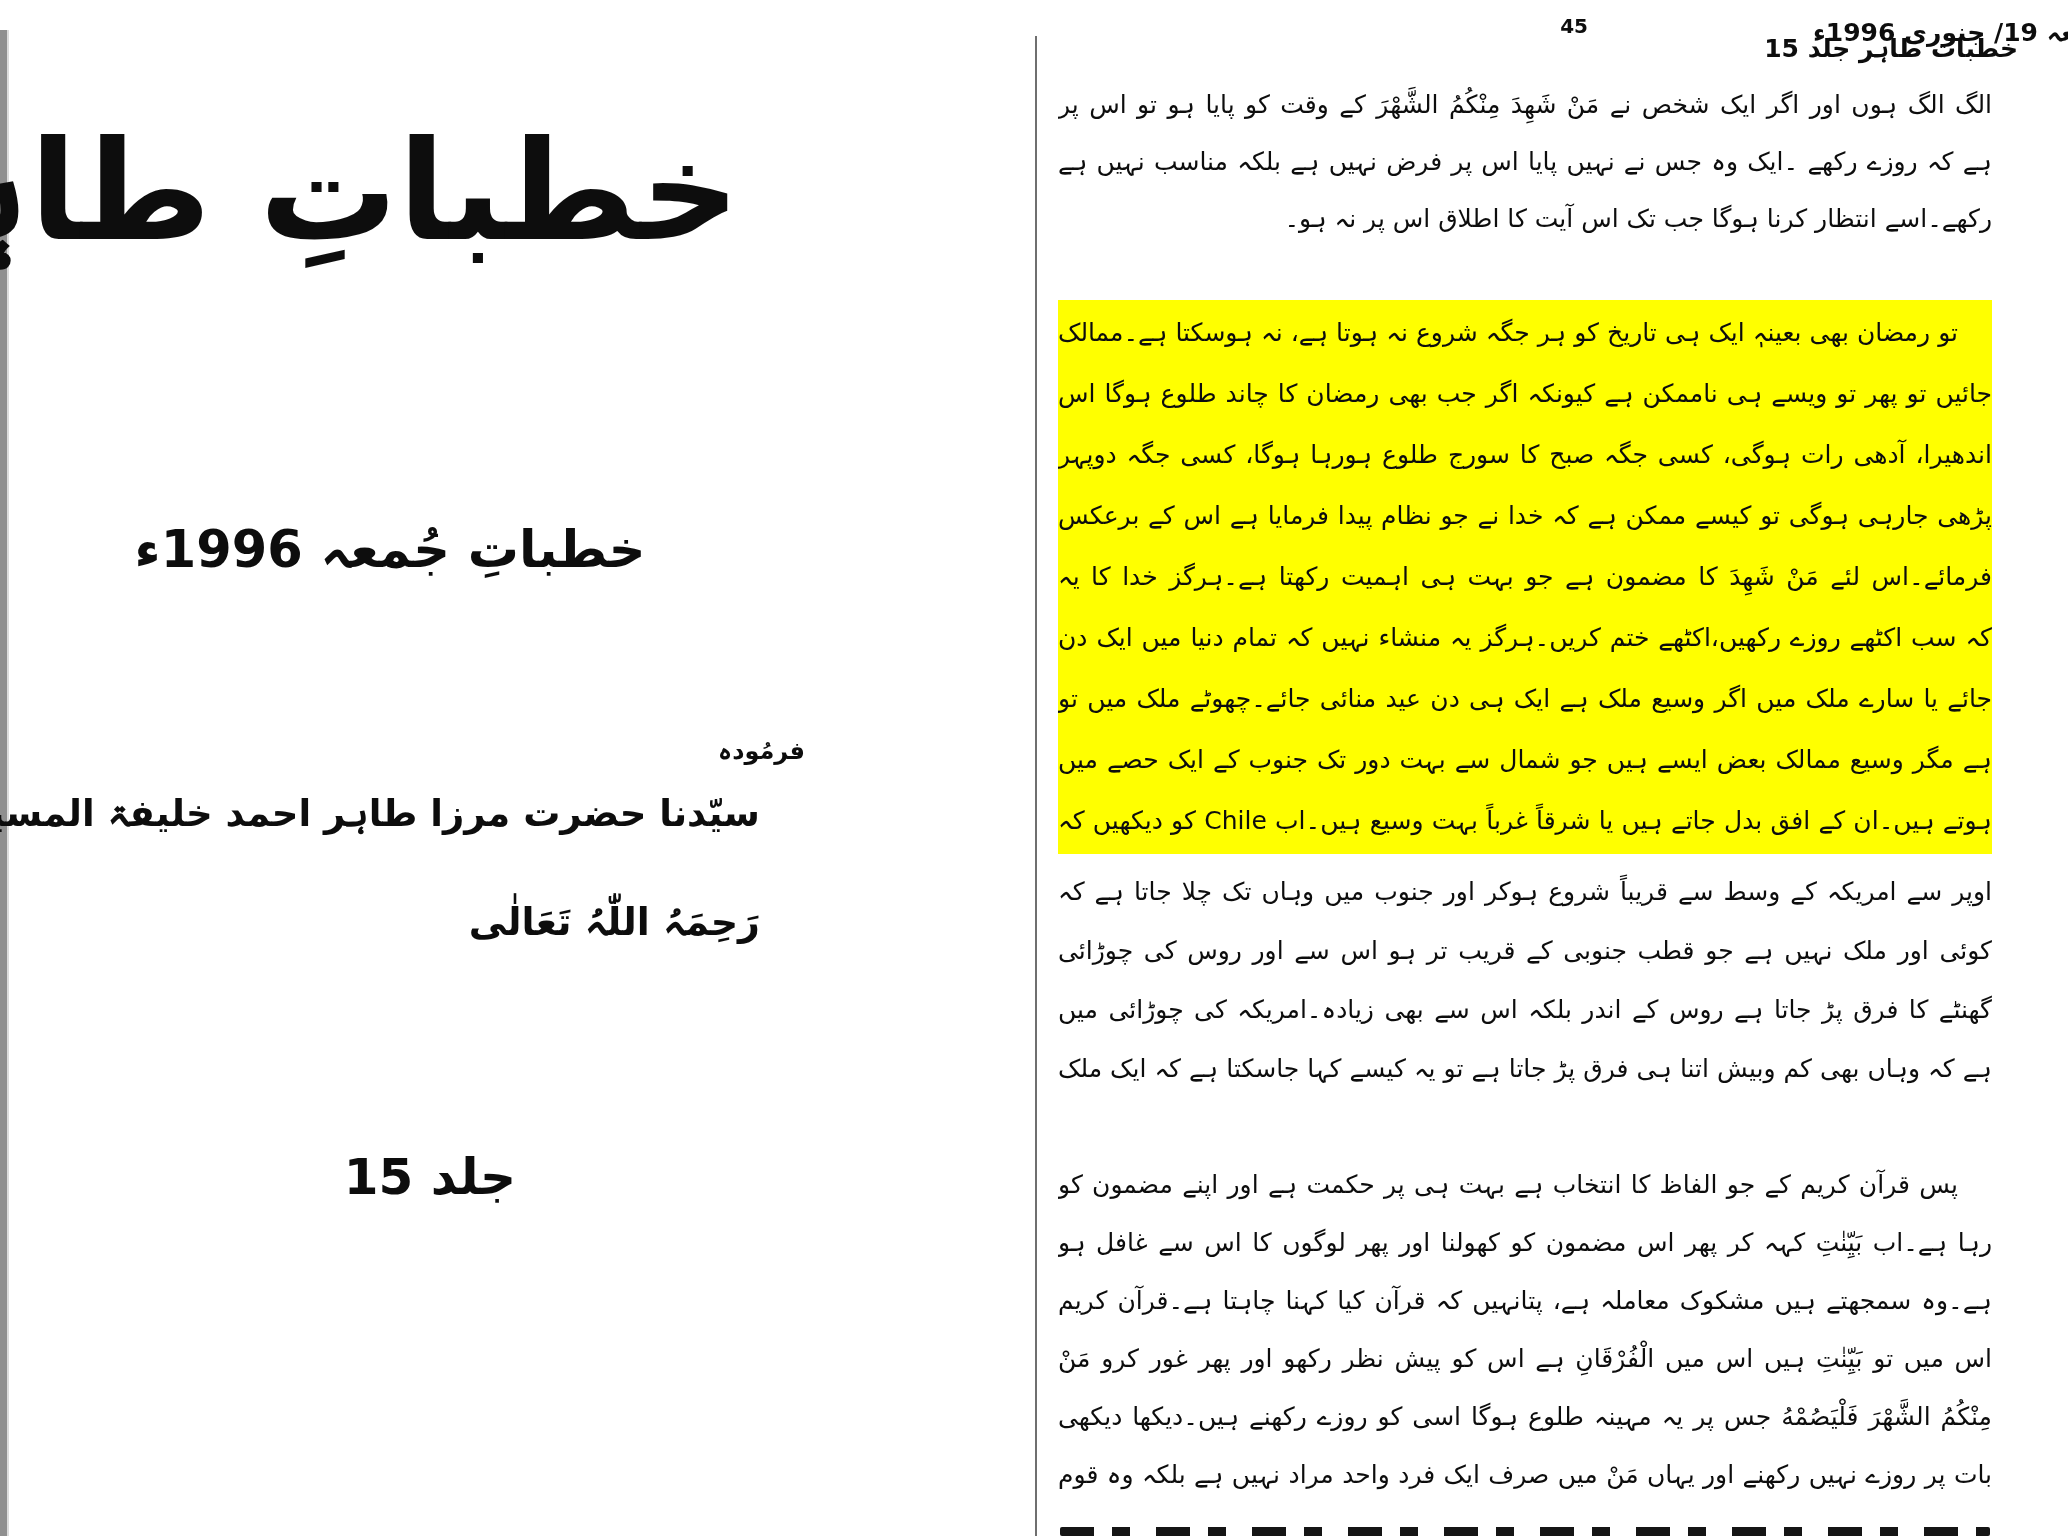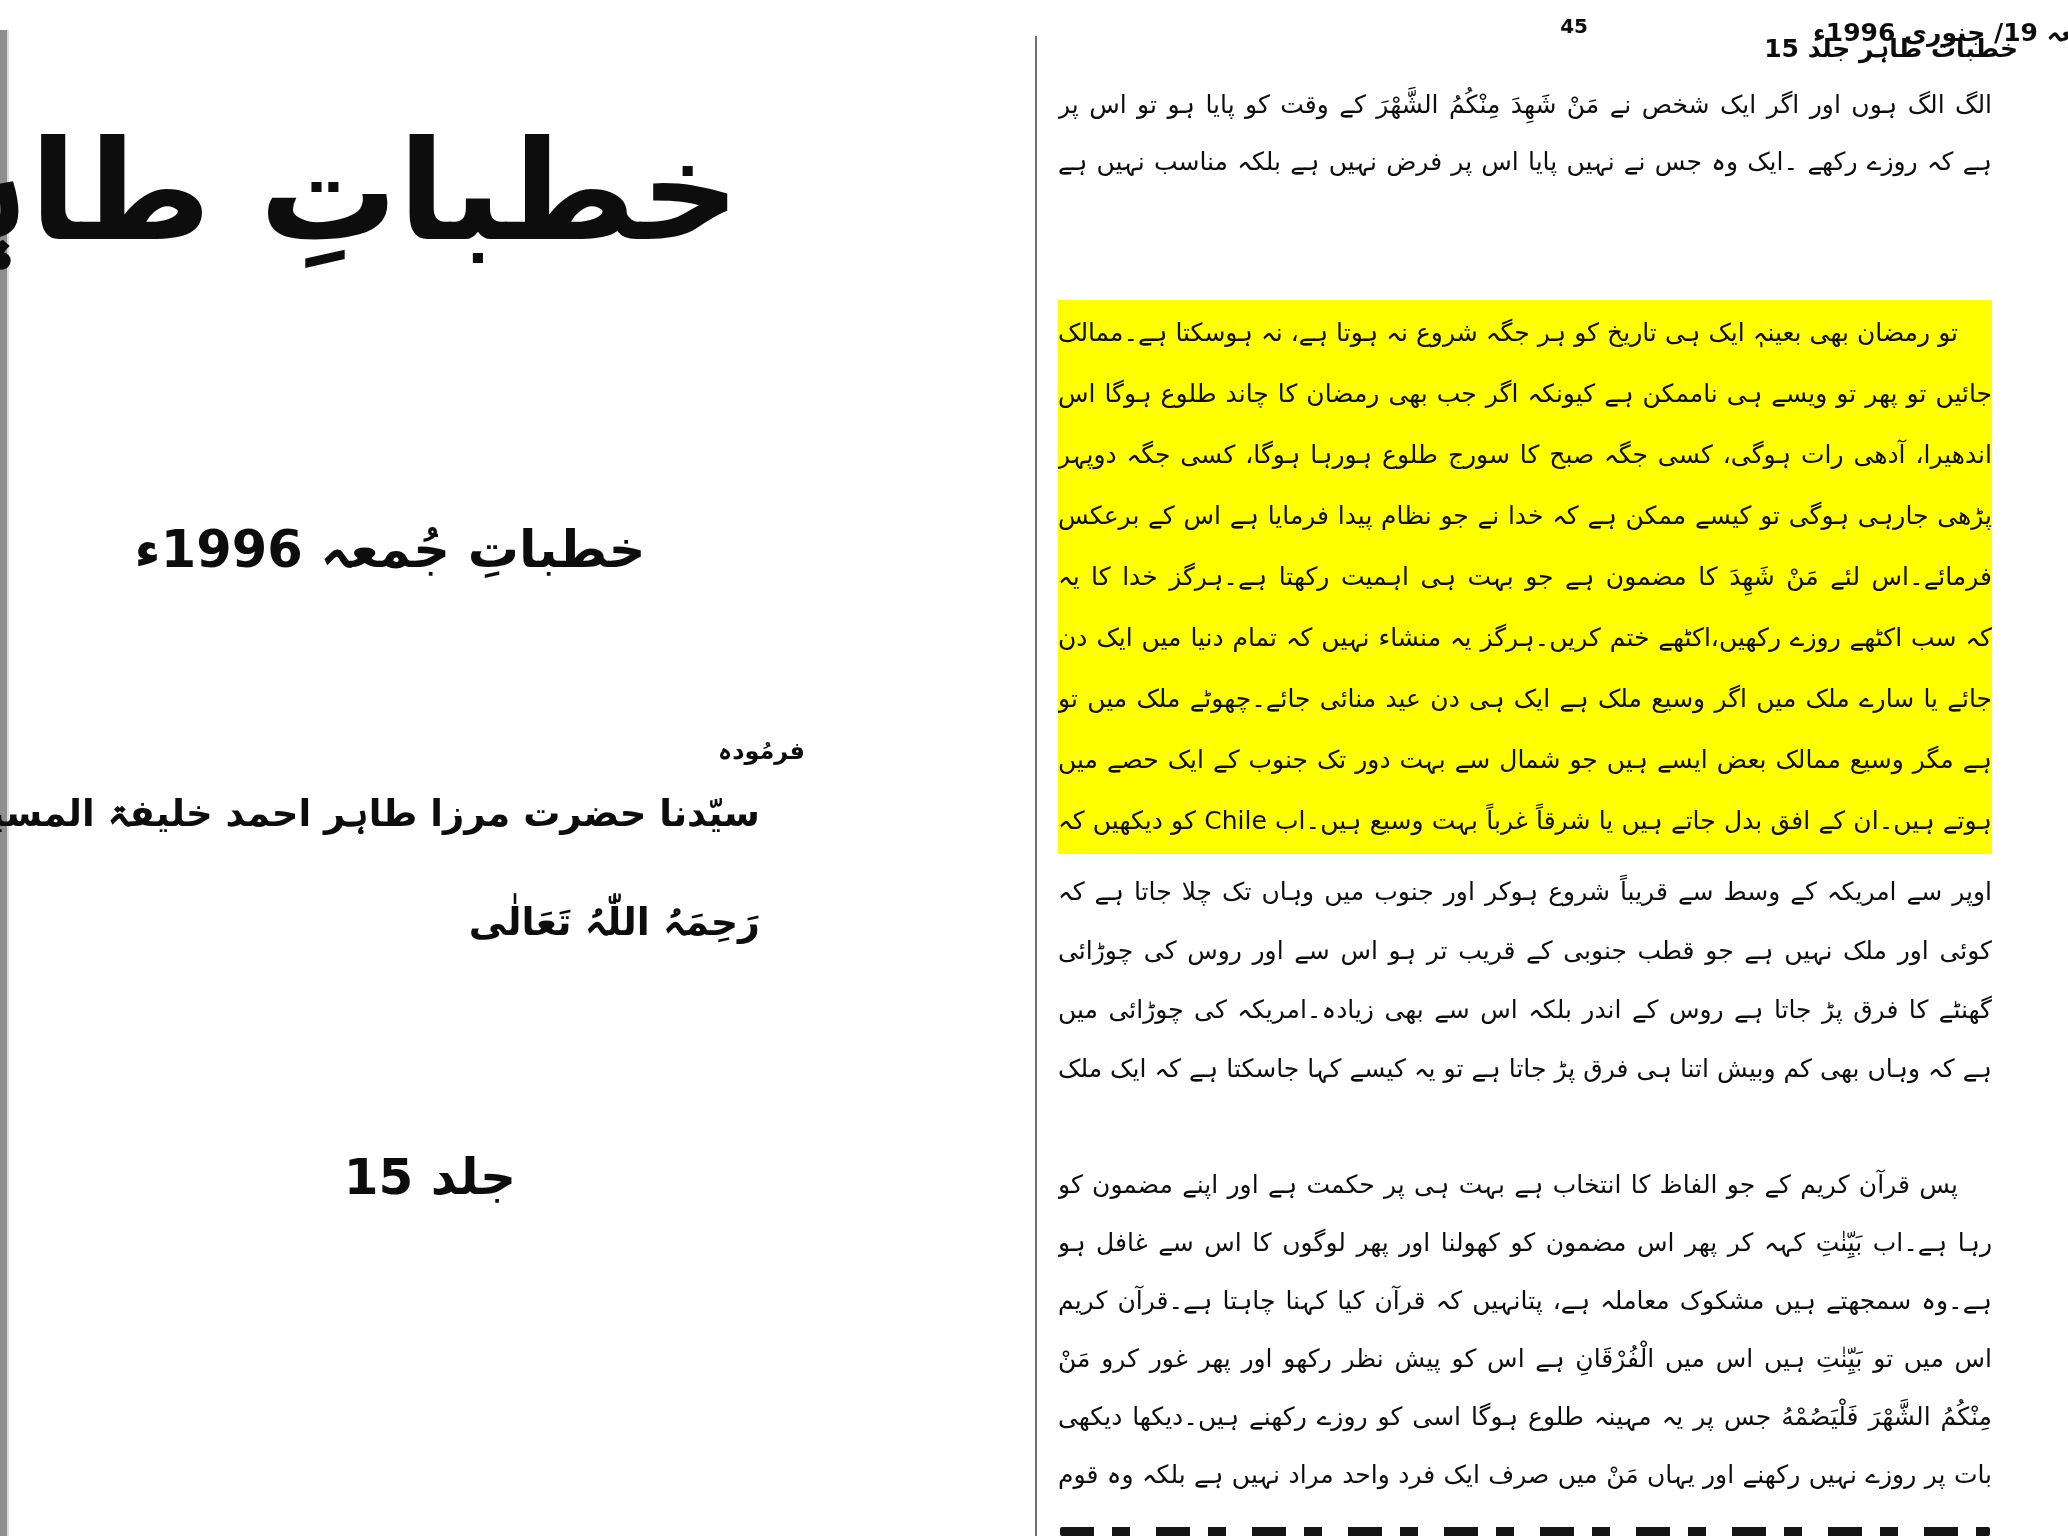--- a/index.html
+++ b/index.html
@@ -126,20 +126,21 @@
 
     <div class="rp-header">
       <span class="h-right">خطبات طاہر جلد 15</span>
       <span class="h-center">45</span>
       <span class="h-left">خطبہ جمعہ 19/ جنوری 1996ء</span>
     </div>
 
     <div class="urdu-block blk-para1">
       <div class="u-line">الگ الگ ہوں اور اگر ایک شخص نے مَنْ شَهِدَ مِنْكُمُ الشَّهْرَ کے وقت کو پایا ہو تو اس پر فرض</div>
       <div class="u-line">ہے کہ روزے رکھے ۔ایک وہ جس نے نہیں پایا اس پر فرض نہیں ہے بلکہ مناسب نہیں ہے کہ</div>
+      <div class="u-line endline">رکھے۔اسے انتظار کرنا ہوگا جب تک اس آیت کا اطلاق اس پر نہ ہو۔</div>
     </div>
 
     <div class="urdu-block blk-highlight">
       <div class="u-line indent">تو رمضان بھی بعینہٖ ایک ہی تاریخ کو ہر جگہ شروع نہ ہوتا ہے، نہ ہوسکتا ہے۔ممالک بدل</div>
       <div class="u-line">جائیں تو پھر تو ویسے ہی ناممکن ہے کیونکہ اگر جب بھی رمضان کا چاند طلوع ہوگا اس وقت کسی جگہ گھپ</div>
       <div class="u-line">اندھیرا، آدھی رات ہوگی، کسی جگہ صبح کا سورج طلوع ہورہا ہوگا، کسی جگہ دوپہر ہوگی، کسی جگہ عصر کی نماز</div>
       <div class="u-line">پڑھی جارہی ہوگی تو کیسے ممکن ہے کہ خدا نے جو نظام پیدا فرمایا ہے اس کے برعکس احکام جاری</div>
       <div class="u-line">فرمائے۔اس لئے مَنْ شَهِدَ کا مضمون ہے جو بہت ہی اہمیت رکھتا ہے۔ہرگز خدا کا یہ منشاء نہیں</div>
       <div class="u-line">کہ سب اکٹھے روزے رکھیں،اکٹھے ختم کریں۔ہرگز یہ منشاء نہیں کہ تمام دنیا میں ایک دن عید منائی</div>
       <div class="u-line">جائے یا سارے ملک میں اگر وسیع ملک ہے ایک ہی دن عید منائی جائے۔چھوٹے ملک میں تو ممکن</div>

